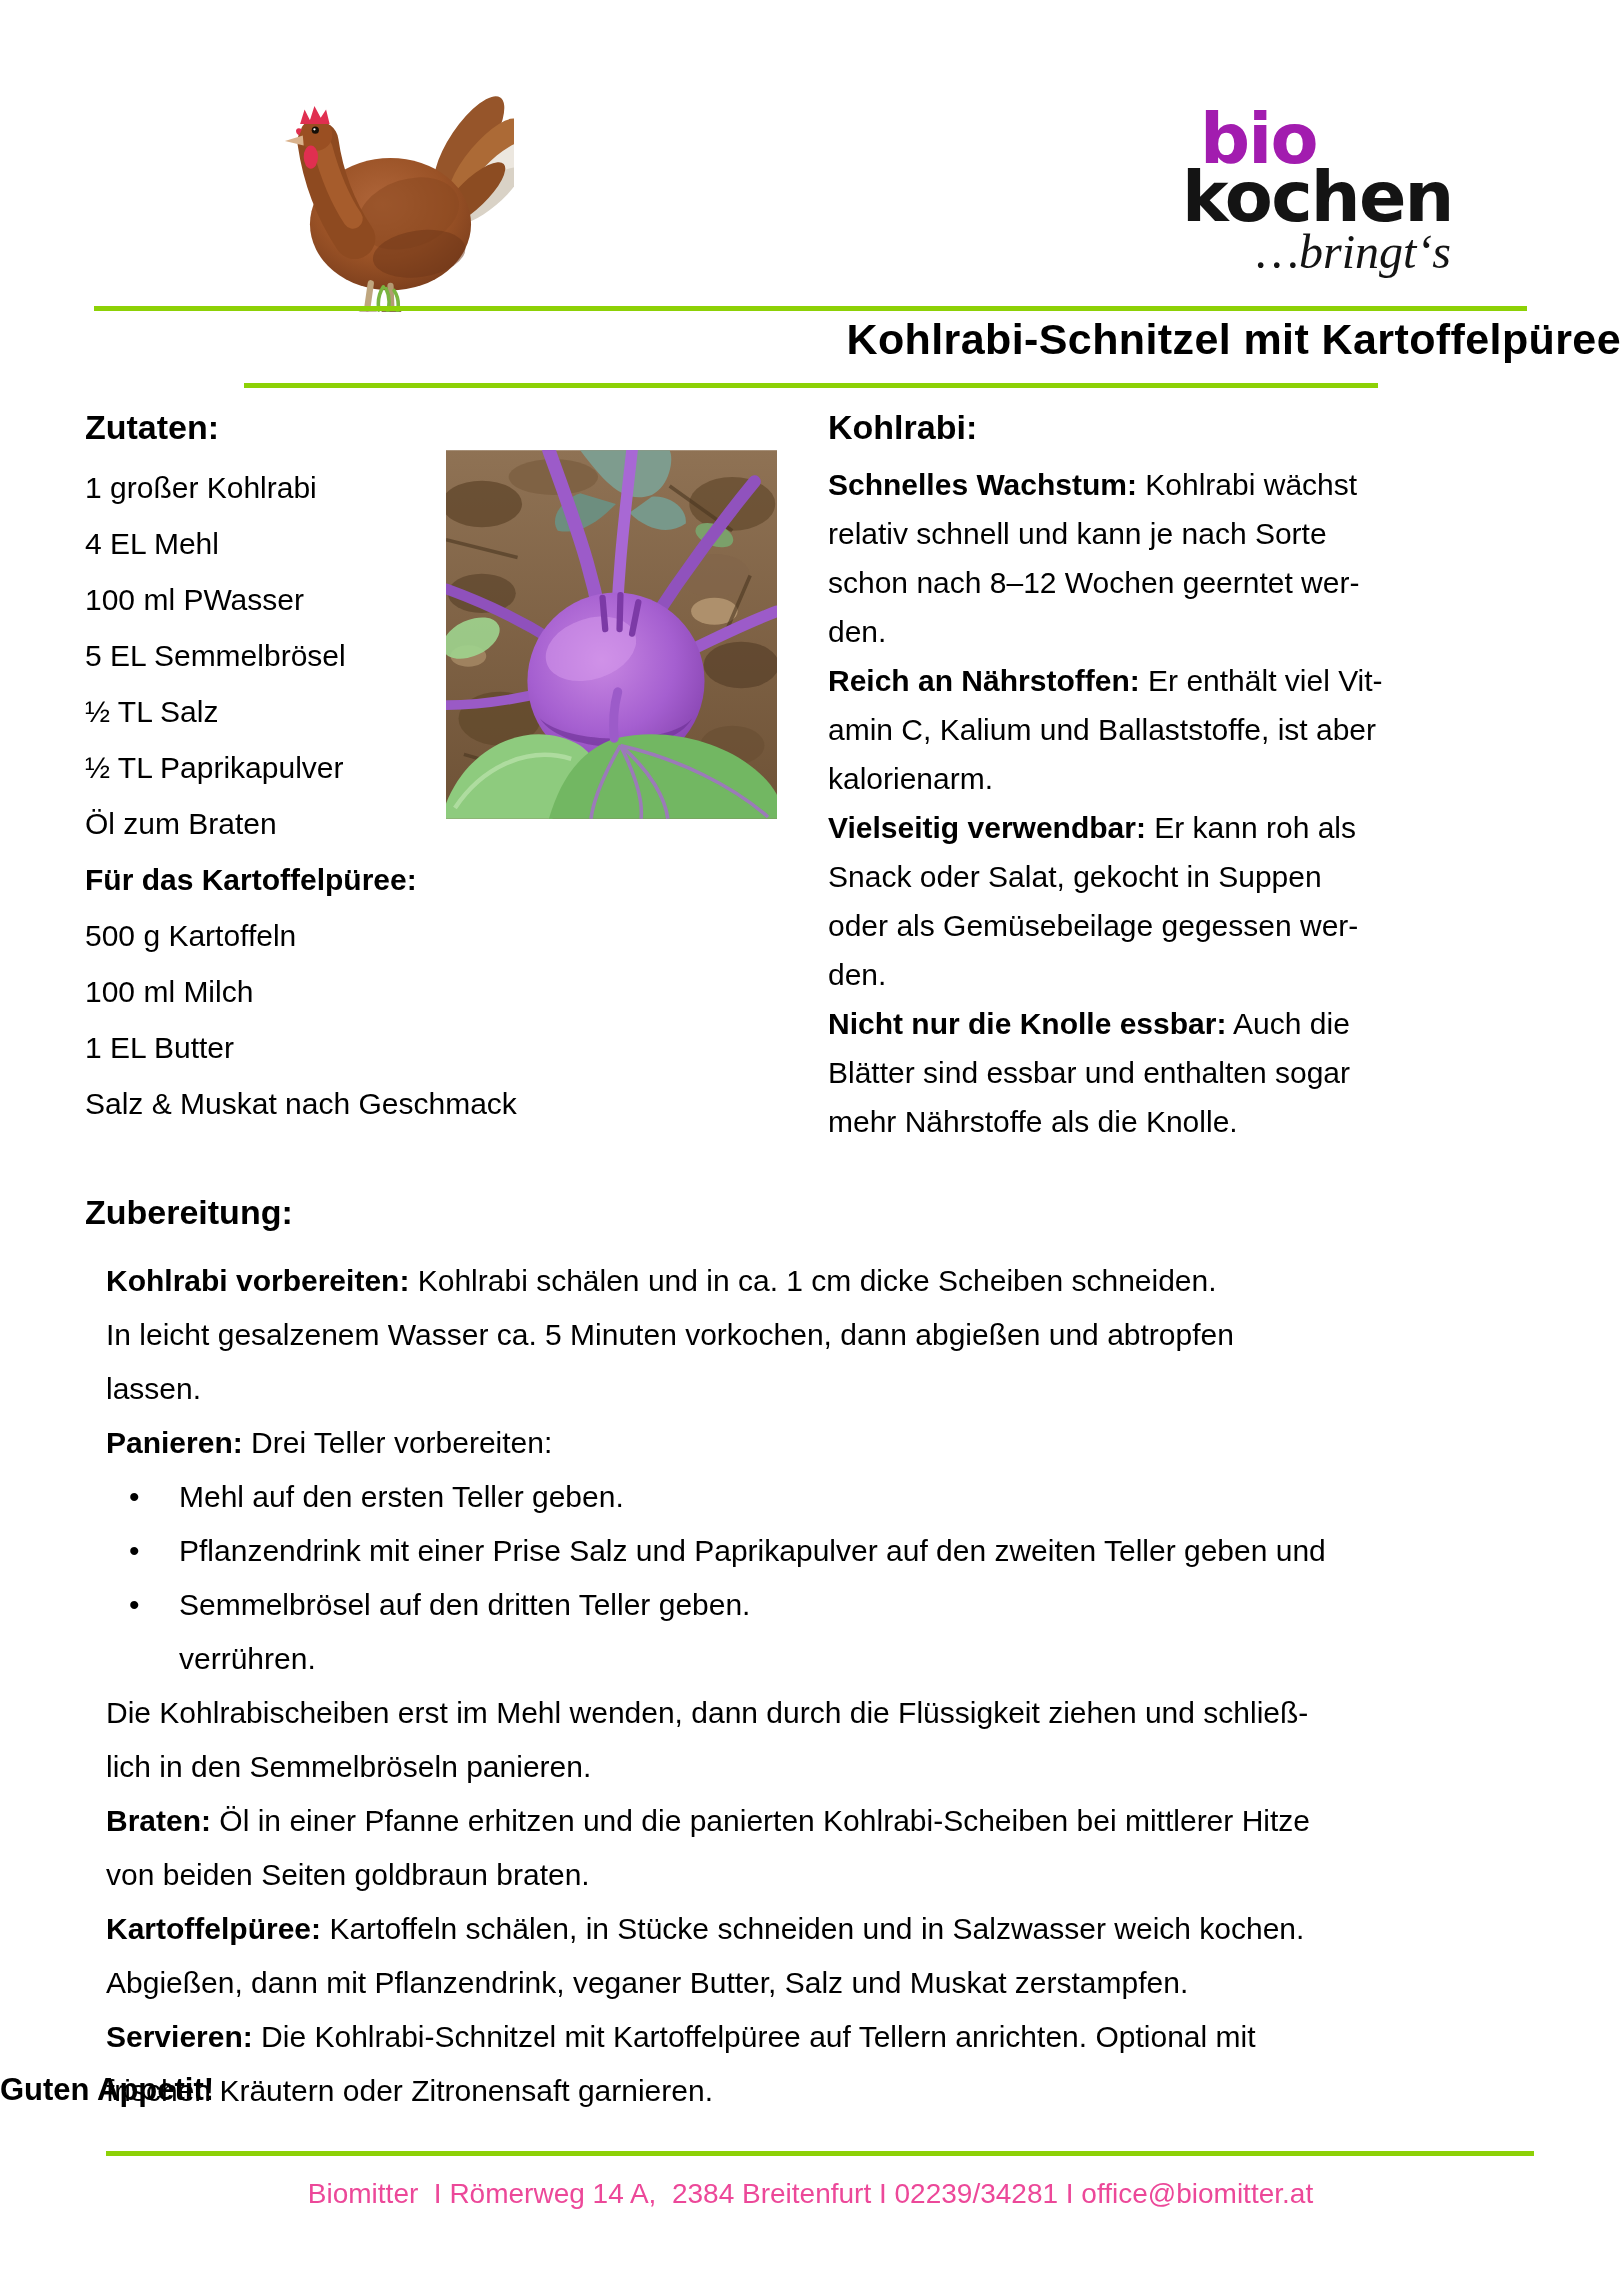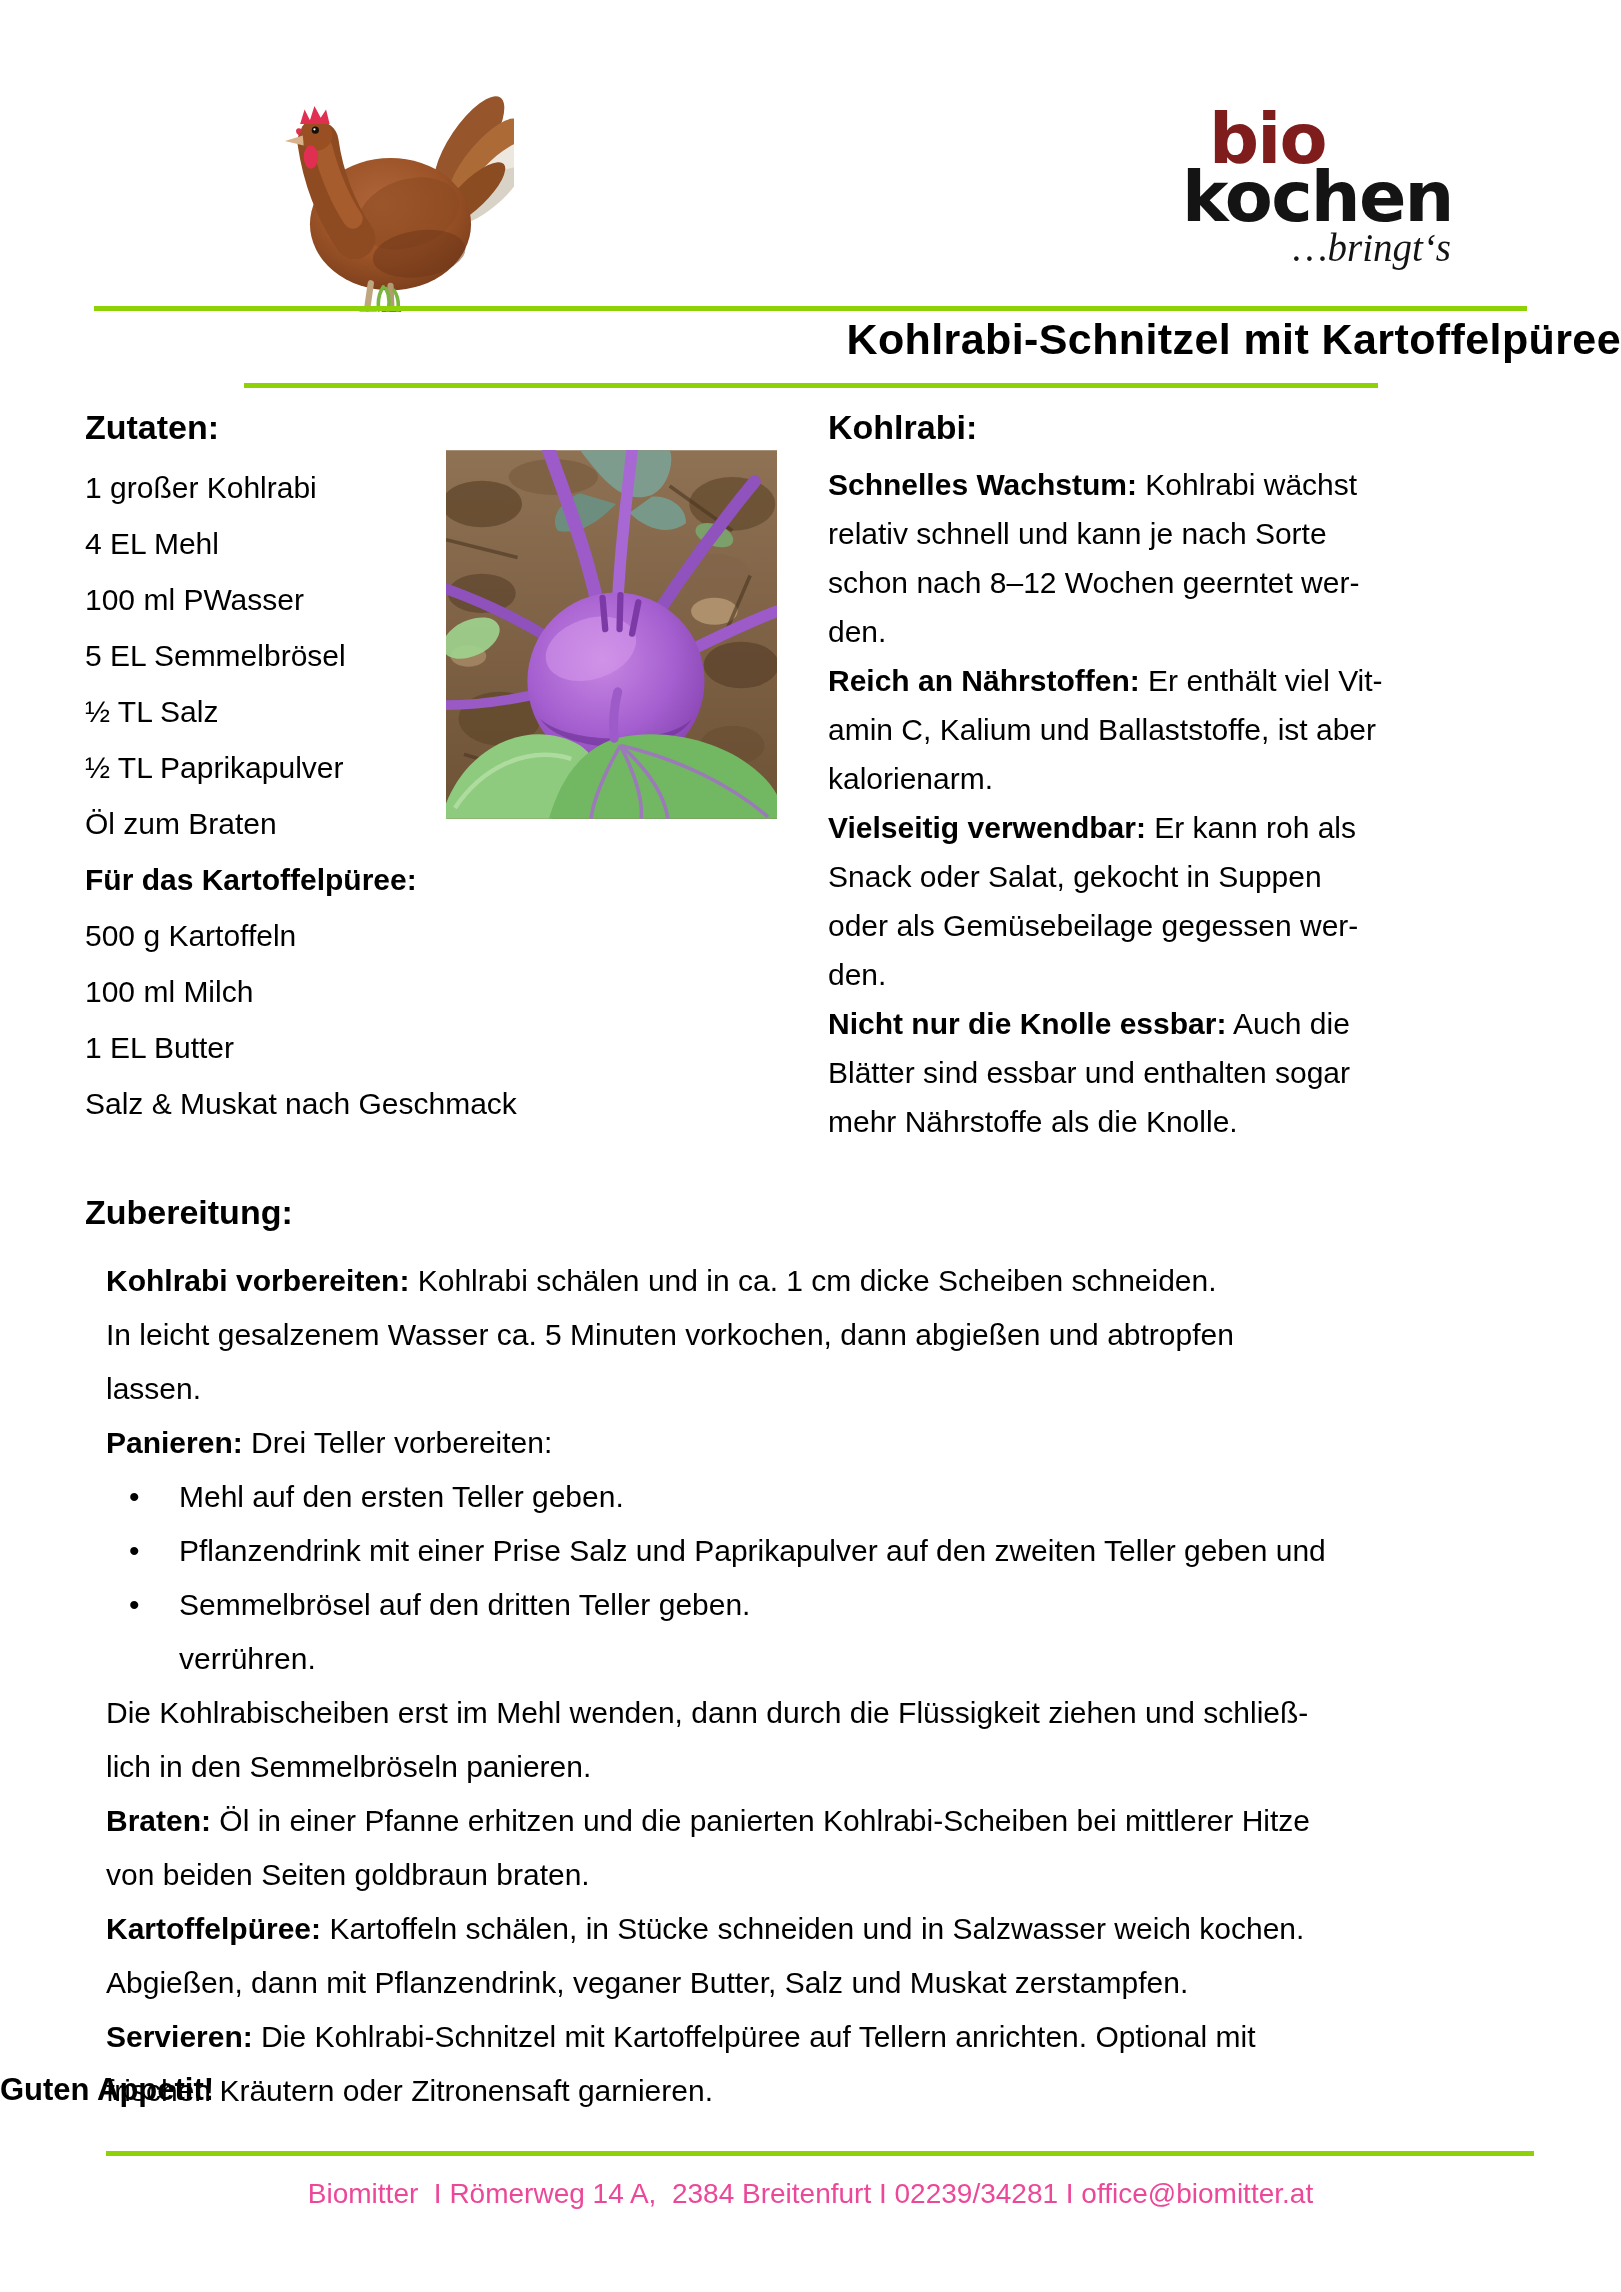--- a/index.html
+++ b/index.html
@@ -8,24 +8,24 @@
 
   
   .rule{position:absolute;background:#8dd106;}
   .header-rule{left:94px;top:306px;width:1433px;height:4.5px;}
   .title-underline{left:244px;top:383px;width:1134px;height:4.5px;}
   .footer-rule{left:106px;top:2151px;width:1428px;height:4.5px;}
 
   
   .logo{position:absolute;left:1182px;top:104px;width:287px;line-height:1;
         font-family:"DejaVu Sans",sans-serif;font-weight:bold;}
-  .logo-bio{color:#7f1d1d;font-size:70px;margin-left:27px;letter-spacing:-1.8px;}
+  .logo-bio{color:#a21caf;font-size:70px;margin-left:18px;letter-spacing:-1.8px;}
   .logo-mitter{color:#141414;font-size:70px;margin-top:-12.5px;letter-spacing:-1.8px;}
   .logo-tagline{font-family:"Liberation Serif",serif;font-style:italic;font-weight:normal;
-        font-size:39px;color:#141414;text-align:right;margin-top:-3.6px;width:269px;}
+        font-size:48px;color:#141414;text-align:right;margin-top:-3.6px;width:269px;}
 
   .title{position:absolute;left:0;top:315px;width:100%;text-align:right;
          font-size:43px;font-weight:bold;letter-spacing:0.4px;}
 
   
   .ingredients{position:absolute;left:85px;top:408px;width:385px;font-size:30px;}
   .sec-h{font-size:34px;font-weight:bold;margin-bottom:12.5px;white-space:nowrap;}
   .ing-item{line-height:56px;white-space:nowrap;}
   .ing-sub{line-height:56px;font-weight:bold;white-space:nowrap;}
 

